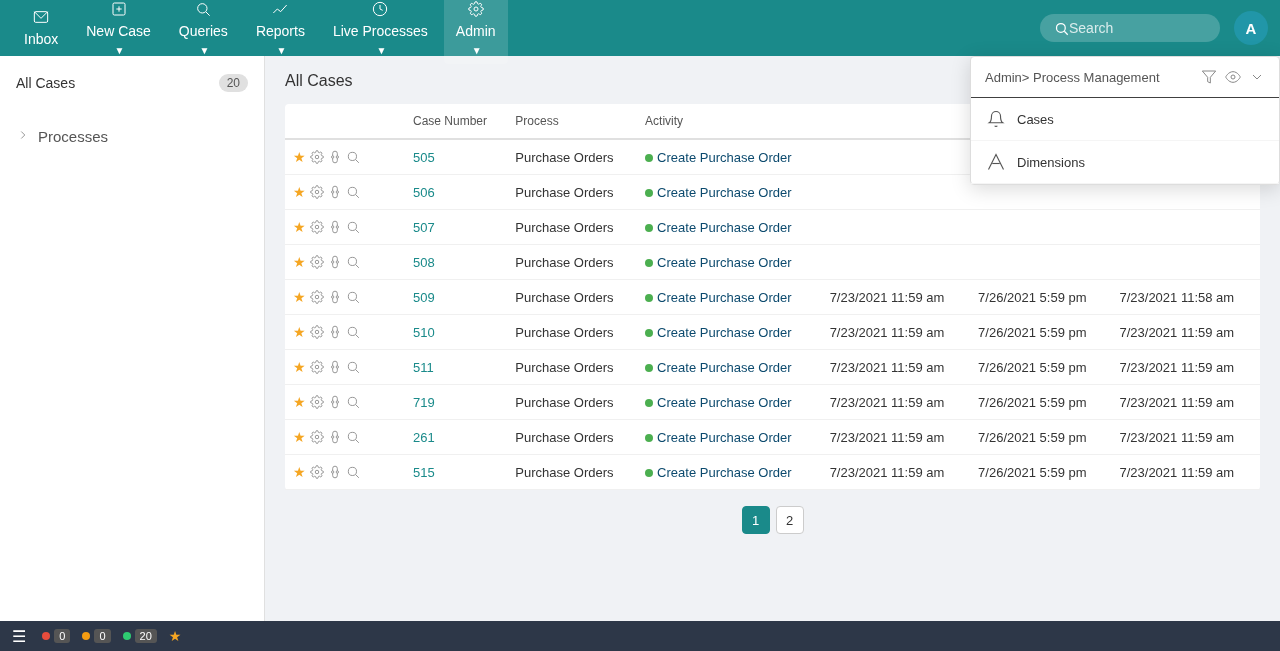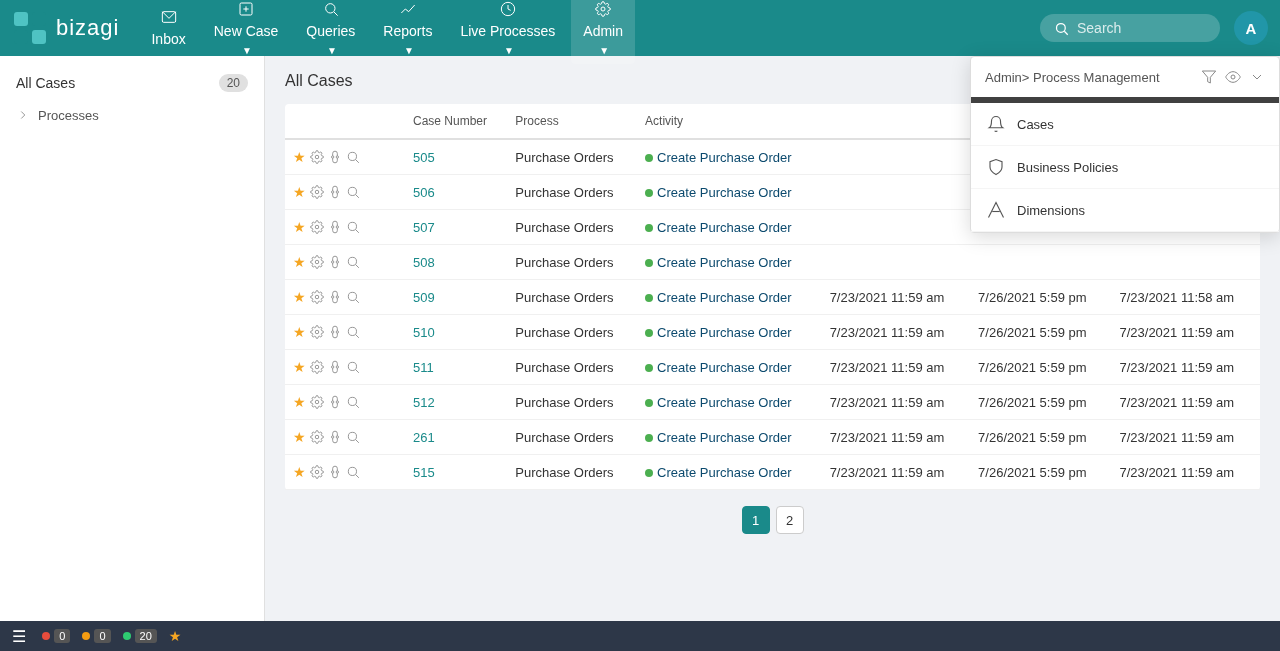--- a/index.html
+++ b/index.html
@@ -11,36 +11,36 @@
     }
     .logo { display: flex; align-items: center; gap: 8px; margin-right: 16px; }
     .logo-icon { width: 36px; height: 36px; }
     .logo-text { color: white; font-size: 22px; font-weight: 300; letter-spacing: 1px; }
     .nav-btn {
       display: flex; align-items: center; gap: 6px; color: white; background: transparent; border: none; padding: 8px 12px; border-radius: 4px; cursor: pointer; font-size: 14px; white-space: nowrap; flex-direction: column;
     }
     .nav-btn svg { width: 16px; height: 16px; fill: none; stroke: white; stroke-width: 1.5; }
     .nav-btn .chevron { font-size: 10px; margin-left: 2px; }
     .search-bar {
-      display: flex; align-items: center; background: rgba(255,255,255,0.2); border-radius: 20px; padding: 6px 14px; gap: 8px; margin-left: auto; min-width: 180px;
+      display: flex; align-items: center; background: rgba(255,255,255,0.2); border-radius: 20px; padding: 6px 14px; margin-left: auto; min-width: 180px;
     }
     .search-bar input { background: transparent; border: none; color: white; outline: none; font-size: 14px; width: 120px; }
     .search-bar input::placeholder { color: rgba(255,255,255,0.8); }
     .search-bar svg { width: 15px; height: 15px; stroke: white; fill: none; stroke-width: 2; }
     .avatar { width: 34px; height: 34px; border-radius: 50%; background: #2196a8; color: white; display: flex; align-items: center; justify-content: center; font-weight: 600; font-size: 15px; margin-left: 10px; cursor: pointer; }
 
     
     .main { display: flex; height: calc(651px - 56px - 30px); }
 
     
     .sidebar { width: 265px; background: white; border-right: 1px solid #e0e0e0; padding: 10px 0; flex-shrink: 0; }
     .sidebar-header { display: flex; align-items: center; justify-content: space-between; padding: 8px 16px; }
     .sidebar-title { font-size: 14px; font-weight: 500; color: #333; }
     .badge { background: #e0e0e0; color: #555; border-radius: 10px; padding: 2px 8px; font-size: 12px; }
-    .sidebar-item { display: flex; align-items: flex-start; gap: 8px; padding: 8px 16px; cursor: pointer; color: #555; font-size: 13px; }
+    .sidebar-item { display: flex; align-items: flex-start; gap: 8px; padding: 8px 16px; cursor: pointer; color: #555; font-size: 15px; margin-top: 20px; }
     .sidebar-item svg { width: 14px; height: 14px; stroke: #888; fill: none; stroke-width: 1.5; }
 
     
     .content { flex: 1; padding: 16px 20px; overflow: auto; position: relative; }
     .content-title { font-size: 16px; font-weight: 500; color: #333; margin-bottom: 14px; }
 
     
     table { width: 100%; border-collapse: collapse; background: white; border-radius: 4px; }
     thead tr { border-bottom: 2px solid #e0e0e0; padding-left: 14px; }
     th { padding: 10px 8px; text-align: left; font-weight: 500; color: #555; font-size: 12px; white-space: nowrap; }
@@ -52,49 +52,40 @@
     .activity-link { color: #0c4a6e; text-decoration: none; }
     .case-num { color: #1a8a8a; font-weight: 400; }
 
     
     .pagination { display: flex; justify-content: center; gap: 6px; margin-top: 16px; }
     .page-btn { width: 28px; height: 28px; border: 1px solid #ccc; border-radius: 4px; display: flex; align-items: center; justify-content: center; cursor: pointer; font-size: 13px; background: white; color: #333; }
     .page-btn.active { background: #1a8a8a; color: white; border-color: #1a8a8a; }
 
     
     .dropdown-overlay { position: absolute; top: 56px; right: 0; width: 310px; background: white; border: 1px solid #ddd; border-radius: 4px; box-shadow: 0 4px 20px rgba(0,0,0,0.15); z-index: 200; }
-    .dropdown-header { display: flex; align-items: center; justify-content: space-between; padding: 12px 14px; border-bottom: 6px solid #404040; }
+    .dropdown-header { display: flex; align-items: center; justify-content: space-between; padding: 12px 14px; border-bottom: 1px solid #404040; }
     .dropdown-header-text { font-size: 13px; color: #555; }
     .dropdown-header-icons { display: flex; gap: 8px; }
     .dropdown-header-icons svg { width: 16px; height: 16px; stroke: #888; fill: none; stroke-width: 1.5; cursor: pointer; }
     .dropdown-item { display: flex; align-items: center; gap: 12px; padding: 12px 16px; cursor: pointer; font-size: 13px; color: #333; border-bottom: 1px solid #f5f5f5; }
     .dropdown-item.active { background: #f0f8f8; border: 2px solid #1a8a8a; border-radius: 4px; margin: 0 4px; }
     .dropdown-item svg { width: 18px; height: 18px; stroke: #555; fill: none; stroke-width: 1.5; flex-shrink: 0; }
 
     
     .statusbar { height: 30px; background: #2d3748; display: flex; align-items: center; padding: 0 12px; gap: 12px; }
     .status-icon { display: flex; align-items: center; gap: 4px; font-size: 11px; }
     .status-dot { width: 8px; height: 8px; border-radius: 50%; }
     .status-count { color: white; font-size: 11px; background: #555; padding: 1px 5px; border-radius: 3px; }
     .status-star { color: #f5a623; font-size: 14px; cursor: pointer; }
     .hamburger { color: white; font-size: 16px; cursor: pointer; margin-right: 4px; }
   </style>
 </head>
 <body>
 
 <nav class="topnav">
-  <div class="logo">
-    <svg class="logo-icon" viewBox="0 0 36 36" xmlns="http://www.w3.org/2000/svg">
-      <rect x="2" y="2" width="14" height="14" rx="3" fill="#4fc3c3"></rect>
-      <rect x="20" y="2" width="14" height="14" rx="3" fill="#1a8a8a"></rect>
-      <rect x="2" y="20" width="14" height="14" rx="3" fill="#1a8a8a"></rect>
-      <rect x="20" y="20" width="14" height="14" rx="3" fill="#4fc3c3"></rect>
-    </svg>
-    <span class="logo-text">bizagi</span>
-  </div>
 
   <button class="nav-btn">
     <svg viewBox="0 0 24 24">
         <rect x="2" y="4" width="20" height="16" rx="2"></rect>
         <polyline points="2,4 12,14 22,4"></polyline>
       </svg>
     <span>Inbox</span>
   </button>
 
   <button class="nav-btn">
@@ -386,21 +377,21 @@
                   <circle cx="16" cy="12" r="2"></circle>
                   <path d="M8 10V6a4 4 0 0 1 8 0v4"></path>
                   <path d="M8 14v4a4 4 0 0 0 8 0v-4"></path>
                 </svg>
         <svg viewBox="0 0 24 24">
                   <circle cx="11" cy="11" r="7"></circle>
                   <line x1="16.5" y1="16.5" x2="22" y2="22"></line>
                 </svg>
       </div>
     </td>
-    <td><span class="case-num">512</span></td>
+    <td><span class="case-num">719</span></td>
     <td>Purchase Orders</td>
     <td><span class="activity-dot"></span><a href="#" class="activity-link">Create Purchase Order</a></td>
     <td>7/23/2021 11:59 am</td>
     <td>7/26/2021 5:59 pm</td>
     <td>7/23/2021 11:59 am</td>
   </tr>
           <tr>
     <td>
       <div class="row-actions">
         <span class="star-icon">★</span>
@@ -482,26 +473,20 @@
 
     <div class="dropdown-item">
       <svg viewBox="0 0 24 24">
           <path d="M18 8A6 6 0 0 0 6 8c0 7-3 9-3 9h18s-3-2-3-9"></path>
           <path d="M13.73 21a2 2 0 0 1-3.46 0"></path>
         </svg>
       <span>Cases</span>
     </div>
 
 
-    <div class="dropdown-item">
-      <svg viewBox="0 0 24 24">
-          <path d="M12 22s8-4 8-10V5l-8-3-8 3v7c0 6 8 10 8 10z"></path>
-        </svg>
-      <span>Business Policies</span>
-    </div>
 
 
     <div class="dropdown-item">
       <svg viewBox="0 0 24 24">
           <polyline points="2,22 12,2 22,22"></polyline>
           <line x1="7" y1="14" x2="17" y2="14"></line>
         </svg>
       <span>Dimensions</span>
     </div>
   </div>

